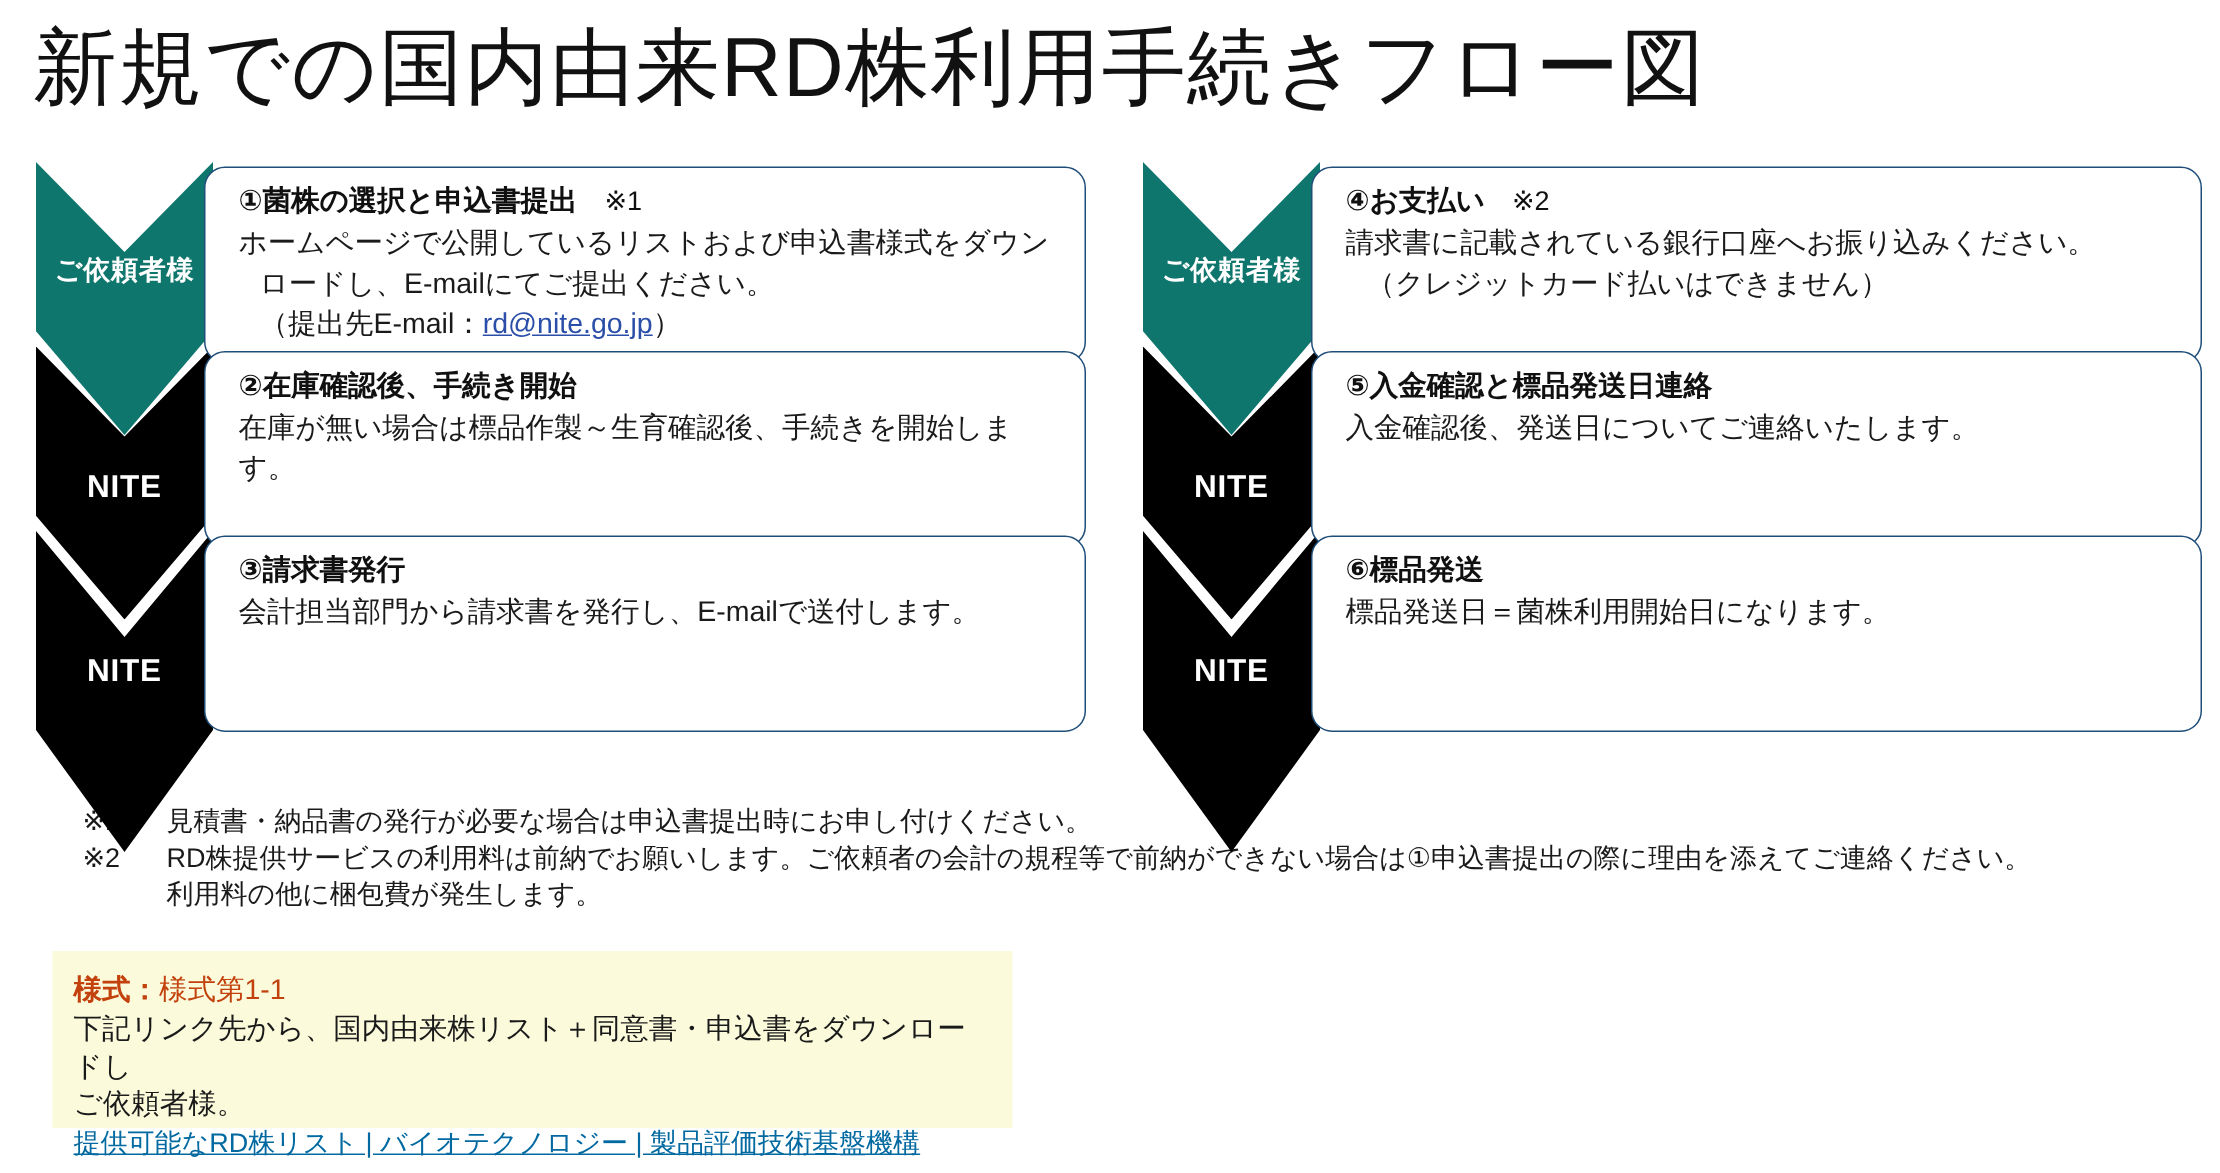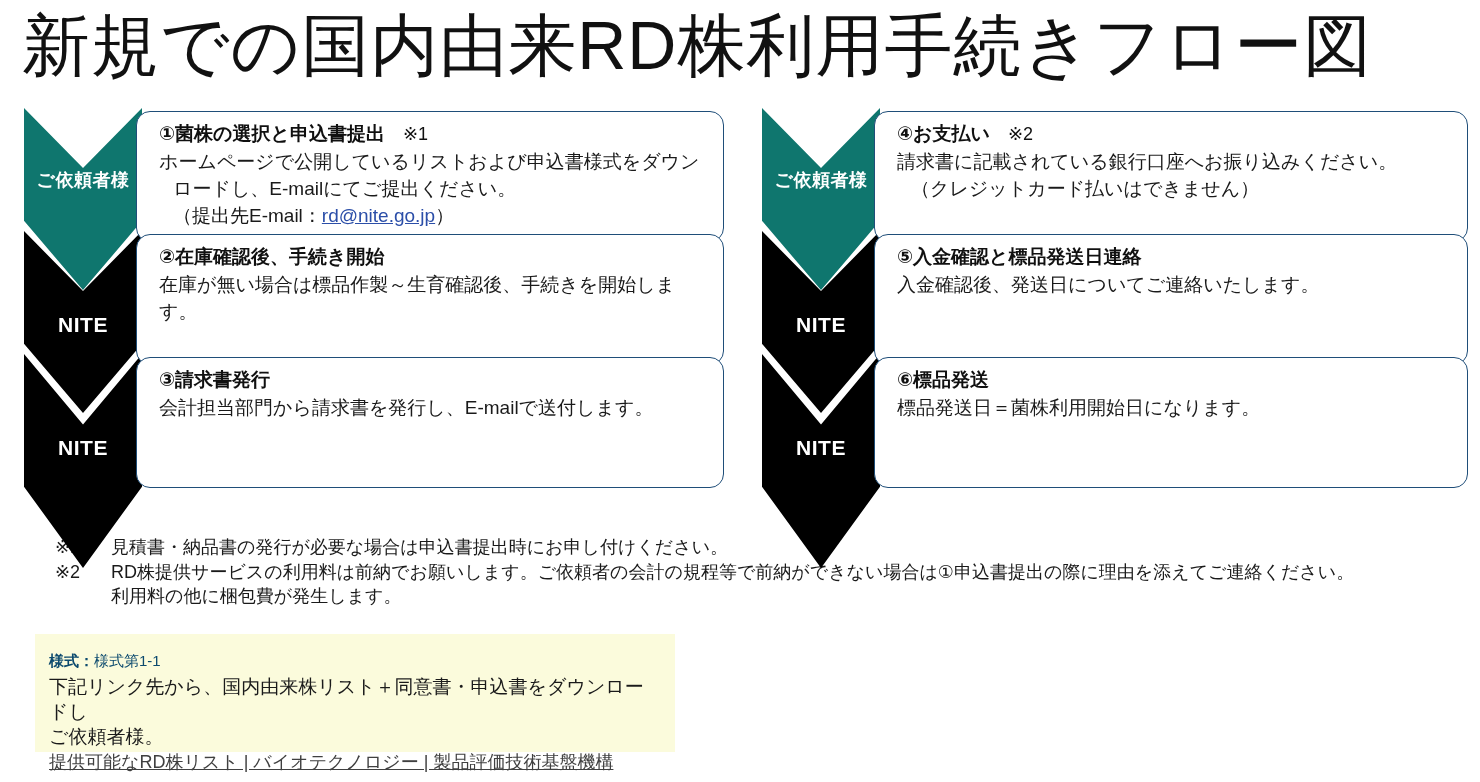--- a/index.html
+++ b/index.html
@@ -14,21 +14,21 @@
     overflow: hidden;
     font-family: "Liberation Sans", "DejaVu Sans", sans-serif;
     color: #000000;
   }
 
   
   #page-title {
     position: absolute;
     left: 22px;
     top: 14px;
-    font-size: 68px;
+    font-size: 56px;
     line-height: 62px;
     font-weight: 400;
     letter-spacing: 1px;
     color: #111111;
     white-space: nowrap;
   }
 
   
   .flow-col {
     position: absolute;
@@ -145,37 +145,37 @@
     position: absolute;
     left: 35px;
     top: 634px;
     width: 640px;
     height: 118px;
     background: #FBFBDC;
     box-sizing: border-box;
     padding: 14px 16px 0 14px;
   }
   .form-title {
-    font-size: 15px;
+    font-size: 19px;
     line-height: 26px;
-    color: #0c4a6e;
+    color: #c2410c;
     white-space: nowrap;
   }
   .form-title .bold { font-weight: bold; }
   .form-desc {
     font-size: 19px;
     line-height: 25px;
     color: #1a1a1a;
   }
   .form-link {
     display: inline-block;
     margin-top: 1px;
     font-size: 18px;
     line-height: 24px;
-    color: #404040;
+    color: #0369a1;
     white-space: nowrap;
     cursor: pointer;
   }
 </style>
 </head>
 <body>
 
 <div id="page-title">新規での国内由来RD株利用手続きフロー図</div>
 
 <div class="flow-col" id="flow-col-left">

